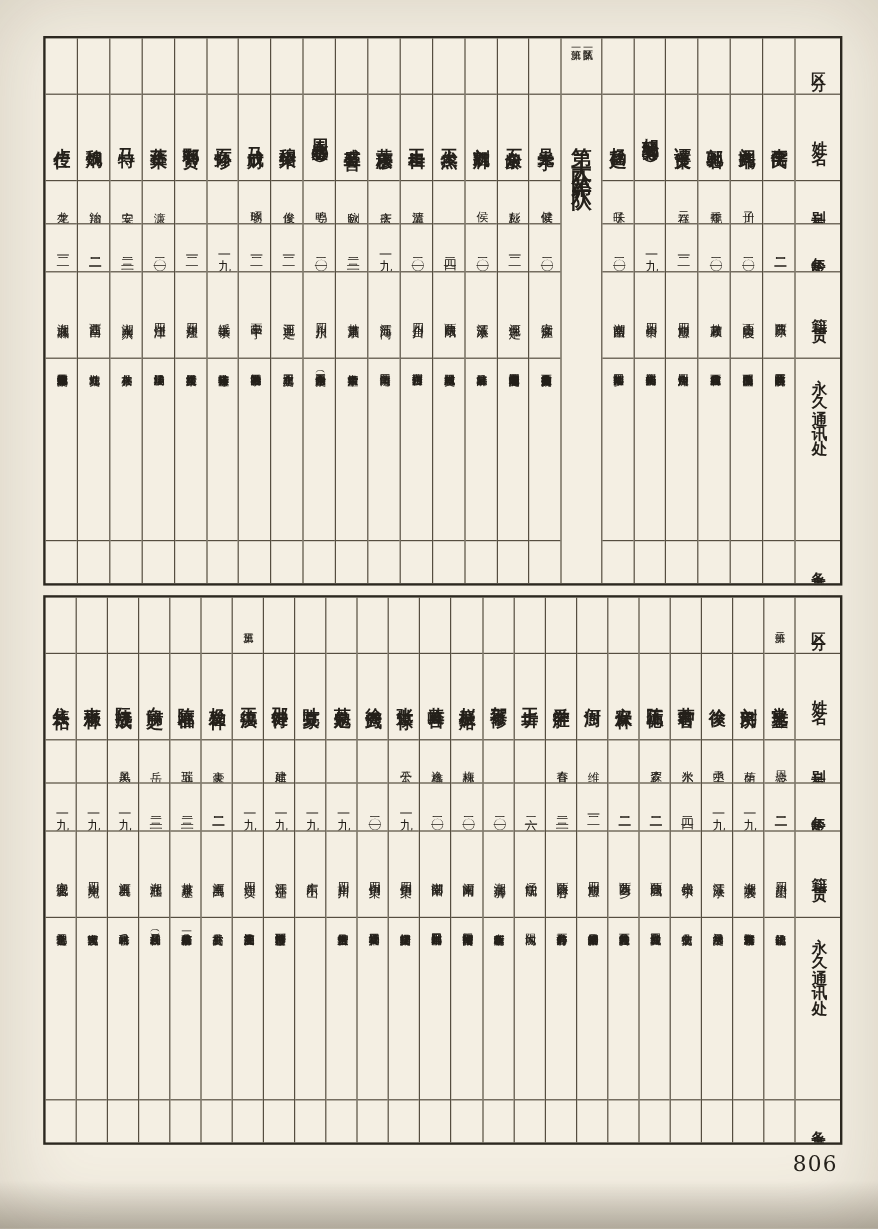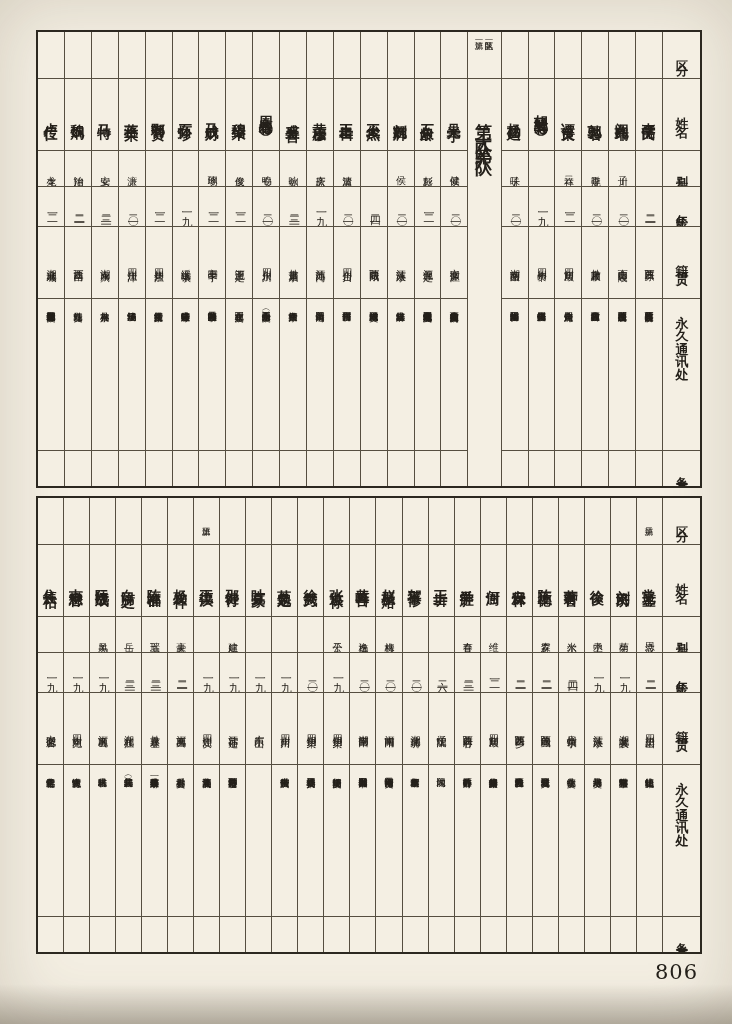--- a/index.html
+++ b/index.html
@@ -60,21 +60,21 @@
   .head-col .c-div{font-size:12px;letter-spacing:4px}
   .head-col .c-name{font-size:13px;letter-spacing:8px}
   .head-col .c-alias{font-size:12px;letter-spacing:3px}
   .head-col .c-age{font-size:12px;letter-spacing:3px}
   .head-col .c-native{font-size:13px;letter-spacing:8px}
   .head-col .c-addr{font-size:13px;letter-spacing:13px}
   .head-col .c-rem{font-size:12px;letter-spacing:3px}
 
   .page-number{
     position:absolute;top:960px;right:34px;
-    font-size:21px;letter-spacing:1px;
+    font-size:18px;letter-spacing:1px;
   }
 </style>
 </head>
 <body>
 
 <div class="sheet">
   <div class="content">
 
     <div class="roster">
       <div class="col head-col">

